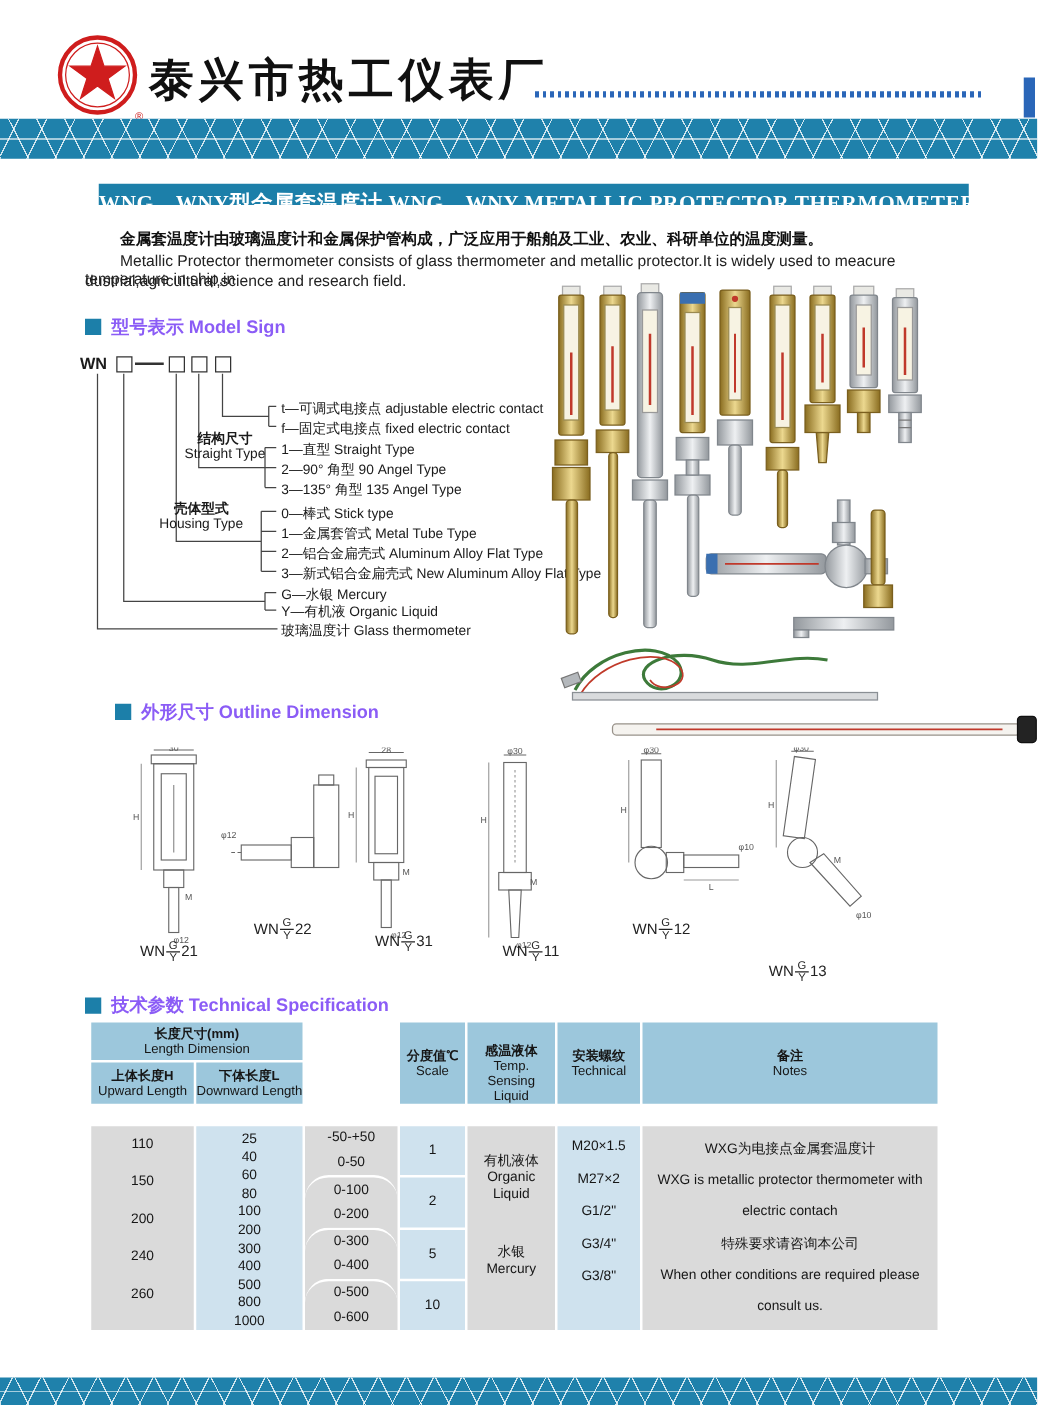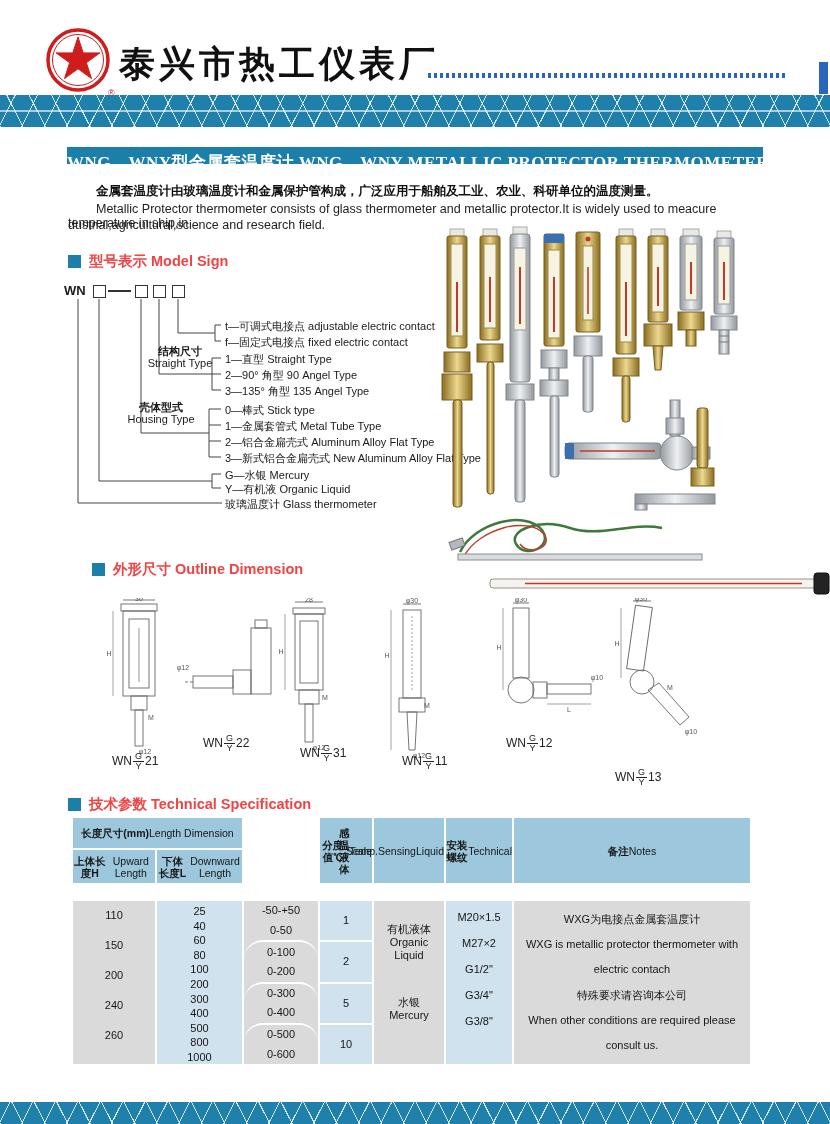--- a/index.html
+++ b/index.html
@@ -22,41 +22,41 @@
   #title-bar{background:#1c7fa9;color:#fff;text-align:center;line-height:31px;
     font-family:"Liberation Serif",serif;font-weight:700;font-size:17px;letter-spacing:.5px;white-space:nowrap;}
 
   
   .intro-cn{font-size:12.5px;font-weight:700;color:#111;}
   .intro-en{font-size:12.5px;color:#222;}
 
   
   .section-heading{display:flex;align-items:center;gap:8px;}
   .section-square{width:13px;height:13px;background:#1c7fa9;}
-  .section-label{font-size:14.5px;font-weight:700;color:#ef4444;white-space:nowrap;}
+  .section-label{font-size:14.5px;font-weight:700;color:#8b5cf6;white-space:nowrap;}
 
   
   #model-tree{width:400px;height:245px;font-size:11px;}
   #model-tree .code-prefix{position:absolute;left:4px;top:0;font-size:13px;font-weight:700;}
   .code-box{position:absolute;top:2px;width:11px;height:11px;border:1.5px solid #333;background:#fff;}
   #code-dash{position:absolute;left:48px;top:7px;width:23px;height:2px;background:#333;}
   .tree-item{position:absolute;left:165px;white-space:nowrap;color:#1a1a1a;}
   .tree-label{position:absolute;text-align:center;font-weight:700;color:#1a1a1a;line-height:12px;}
   .tree-label .en{font-weight:400;}
 
   
   .model-label{position:absolute;display:flex;align-items:center;font-size:12px;color:#222;white-space:nowrap;}
   .frac{display:inline-flex;flex-direction:column;align-items:center;font-size:9px;line-height:8.5px;margin:0 1px;}
   .frac .num{border-bottom:1px solid #222;padding:0 2px;}
 
   
   #spec-table{width:677px;}
   .thead{display:grid;grid-template-columns:82px 85px 74px 52px 70px 66px 1fr;grid-template-rows:30px 33px;gap:2px;background:#fff;}
   .tbody{display:grid;grid-template-columns:82px 85px 74px 52px 70px 66px 1fr;grid-template-rows:163px;gap:2px;background:#fff;margin-top:18px;}
-  .hc{background:#9cc7dc;display:flex;align-items:center;justify-content:center;
+  .hc{background:#9cc7dc;display:flex;flex-direction:column;align-items:center;justify-content:center;
       text-align:center;font-size:10.5px;line-height:12px;color:#161616;}
   .hc .cn{font-weight:700;}
   .span2r{grid-row:1/3;}
   .bc{font-size:11px;line-height:13px;text-align:center;color:#161616;}
   .col-gray{background:#dadada;}
   .col-blue{background:#cfe2ee;}
   .stack{display:flex;flex-direction:column;justify-content:space-between;padding:8px 0 22px 0;box-sizing:border-box;}
   .stack11{display:flex;flex-direction:column;justify-content:flex-start;padding-top:3px;box-sizing:border-box;}
   .stack11 span{line-height:14.6px;}
   .groups{display:flex;flex-direction:column;box-sizing:border-box;}
@@ -81,21 +81,21 @@
   </svg>
   <div class="abs" id="brand-label" style="left:44px;top:106px;">红星牌</div>
 
   <div class="abs" id="factory-name" style="left:119px;top:40px;">泰兴市热工仪表厂</div>
 
   <div class="abs" id="dotted-line" style="left:428px;top:73px;width:357px;"></div>
   <div class="abs" id="corner-tab" style="left:819px;top:62px;width:9px;height:32px;"></div>
 
   <div class="abs lattice" style="left:0;top:95px;width:830px;height:32px;"></div>
 
-  <div class="abs" id="title-bar" style="left:67px;top:147px;width:696px;height:17px;">WNG、WNY型金属套温度计 WNG、WNY METALLIC PROTECTOR THERMOMETER</div>
+  <div class="abs" id="title-bar" style="left:79px;top:147px;width:696px;height:17px;">WNG、WNY型金属套温度计 WNG、WNY METALLIC PROTECTOR THERMOMETER</div>
 
   <div class="abs intro-cn" style="left:68px;top:183px;width:710px;text-indent:28px;">金属套温度计由玻璃温度计和金属保护管构成，广泛应用于船舶及工业、农业、科研单位的温度测量。</div>
   <div class="abs intro-en" style="left:68px;top:202px;width:716px;text-indent:28px;">Metallic Protector thermometer consists of glass thermometer and metallic protector.It is widely used to meacure temperature in ship,in</div>
   <div class="abs intro-en" style="left:68px;top:218px;width:716px;">dustrial,agricultural,science and research field.</div>
 
   <div class="abs section-heading" style="left:68px;top:252px;">
     <span class="section-square"></span>
     <span class="section-label">型号表示 Model Sign</span>
   </div>
 

